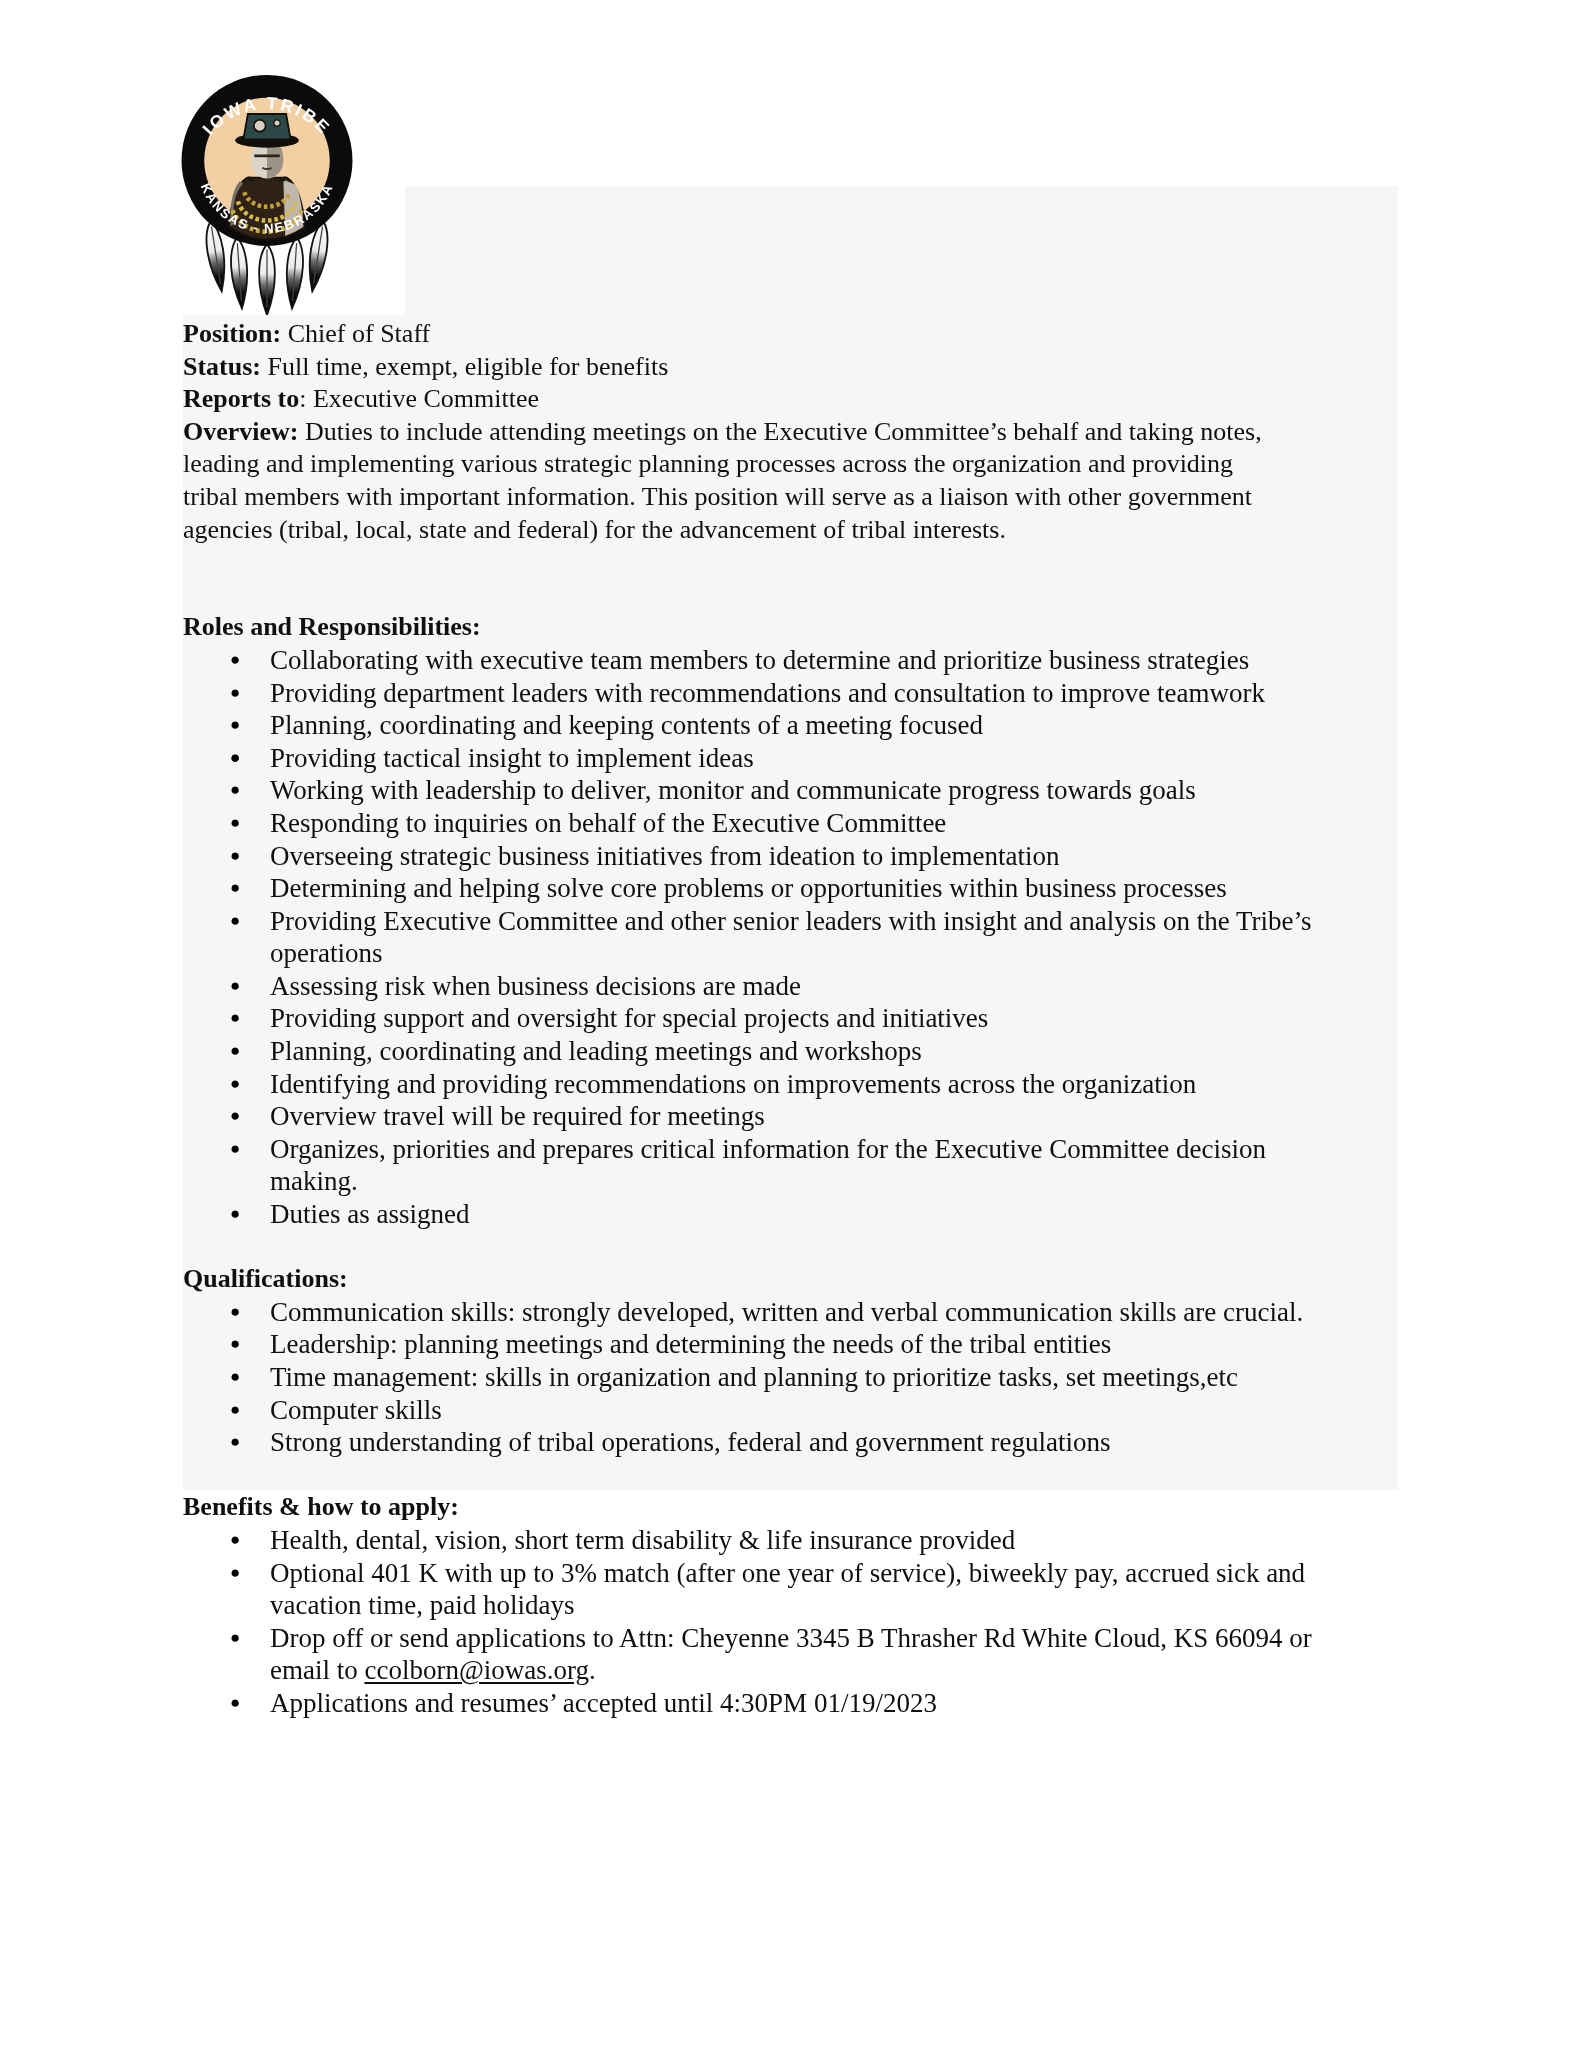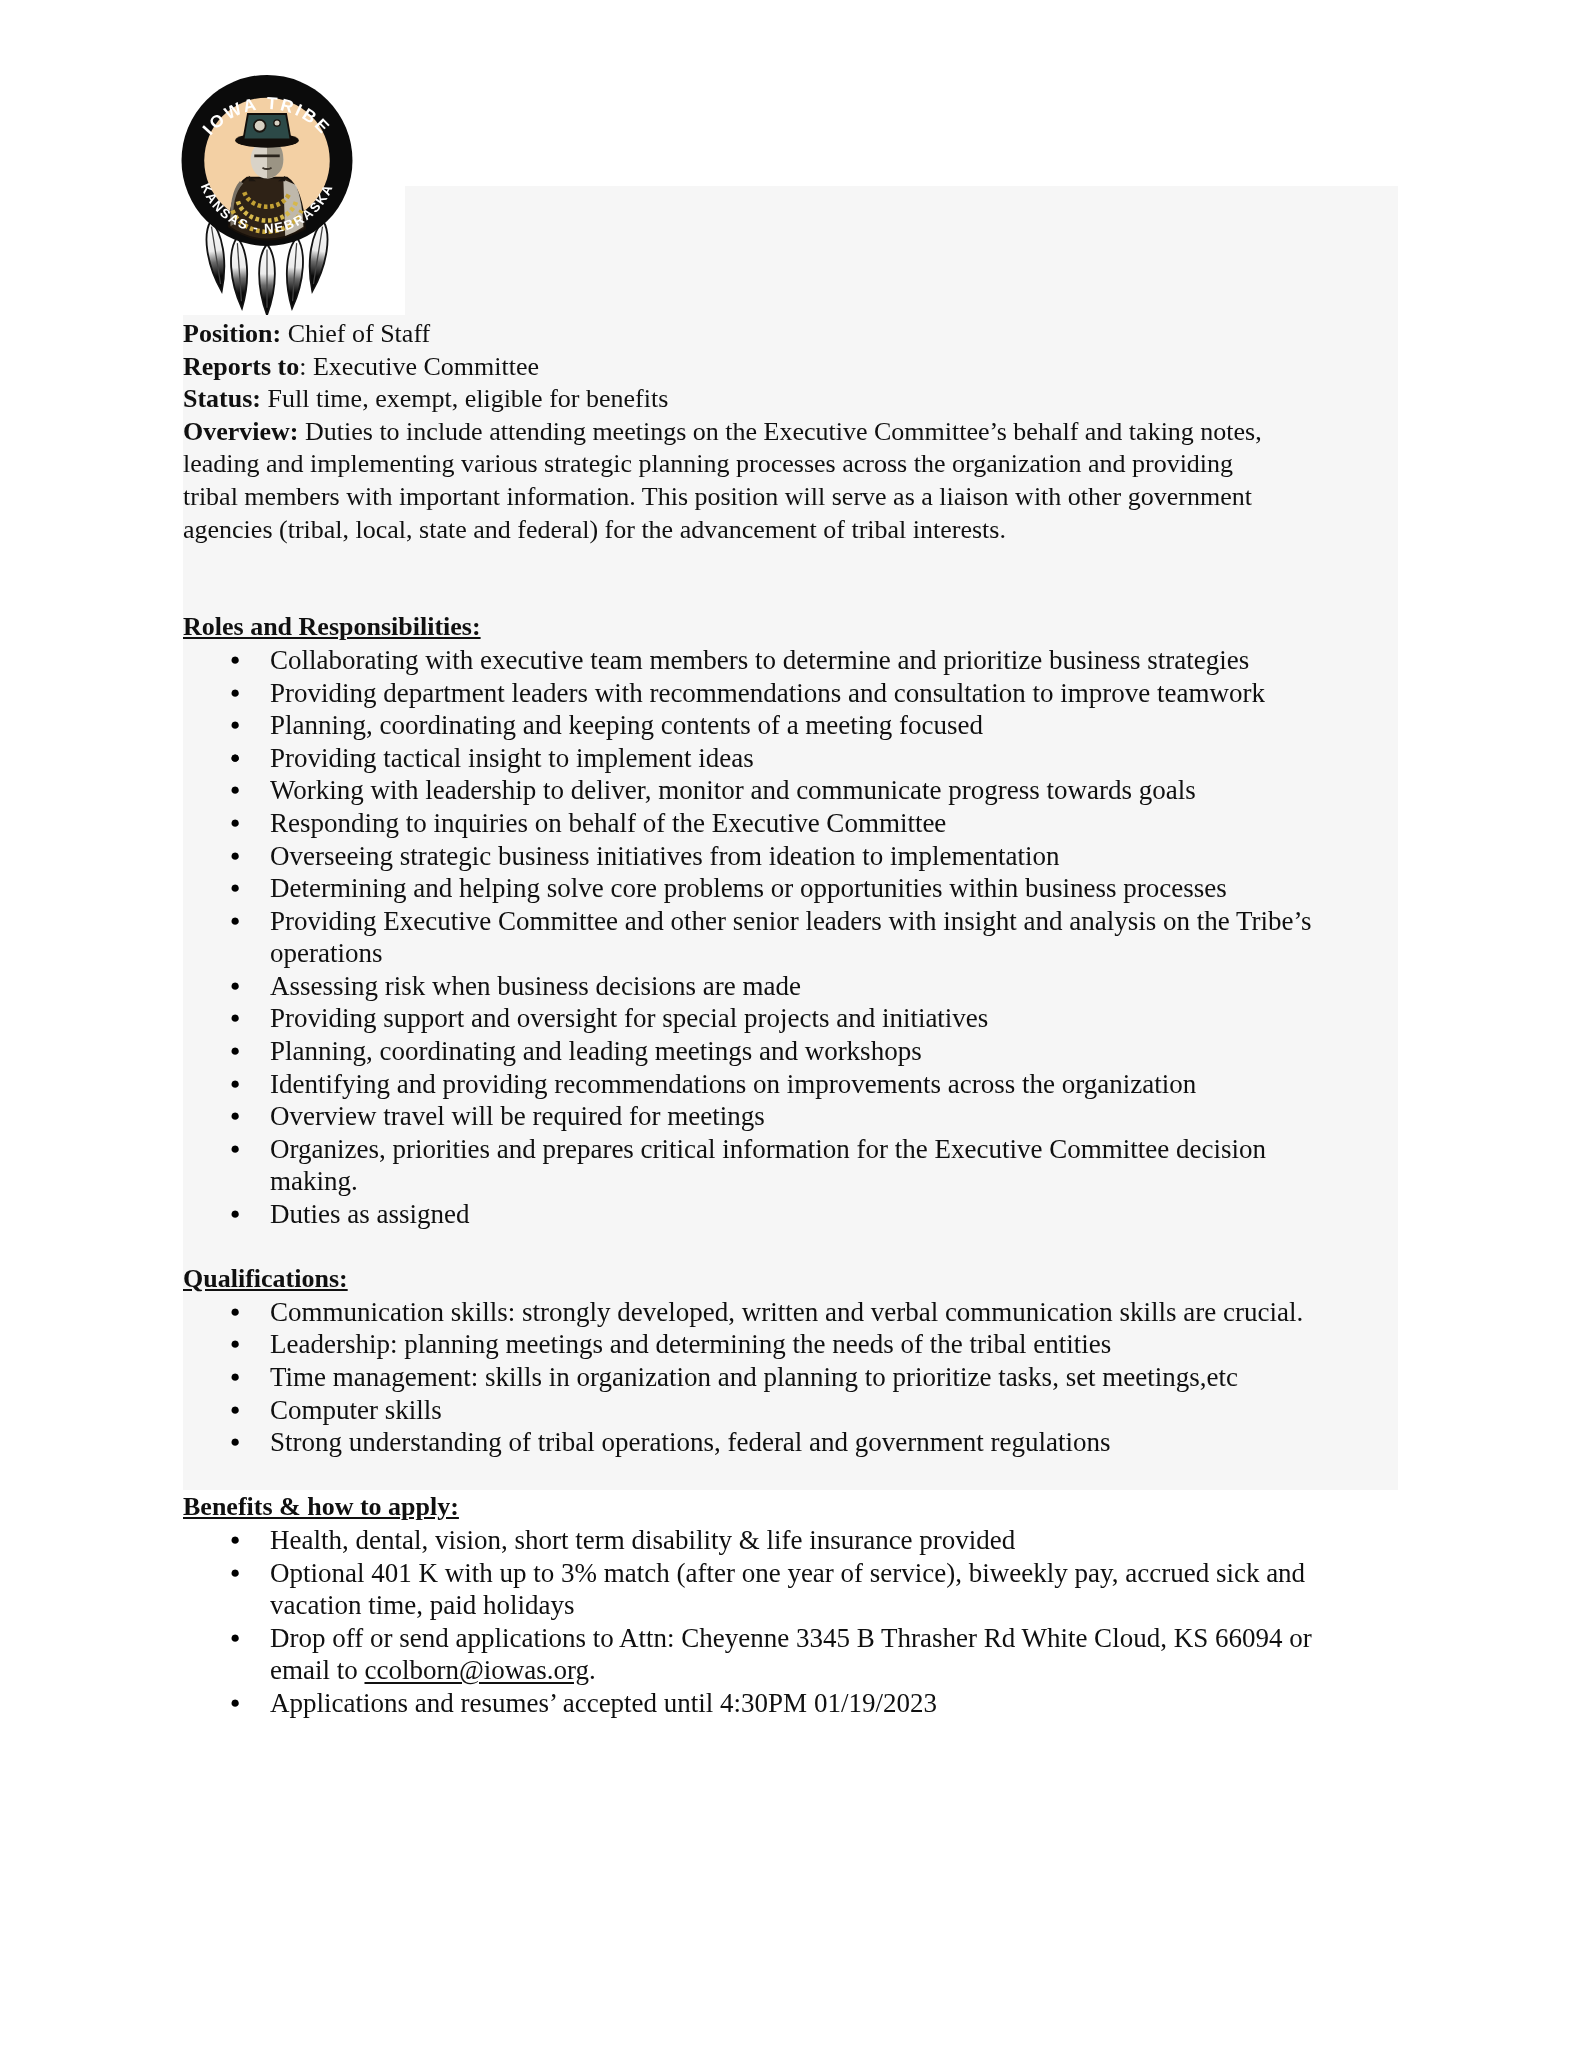--- a/index.html
+++ b/index.html
@@ -23,21 +23,21 @@
   }
   .logo { position:absolute; left:176px; top:74px; width:182px; height:241px; }
 
   .content {
     position:absolute; left:183px; top:318px; width:1300px;
     font-size:27px; line-height:32.6px;
   }
   .content p, .content h2 {
     margin:0; padding:0; font-size:26px; line-height:32.6px; white-space:pre;
   }
-  .content h2 { font-weight:bold;text-decoration:underline; }
+  .content h2 { font-weight:bold; }
   .h-roles   { margin-top:65.2px !important; }
   .h-qual, .h-ben { margin-top:32.6px !important; }
   b { font-weight:bold; }
 
   ul.blist { list-style:none; margin:0; padding:0; }
   ul.blist li {
     position:relative; padding-left:87px; white-space:pre;
     font-size:27px; line-height:32.6px;
   }
   ul.blist .marker {
@@ -105,22 +105,22 @@
       <textPath href="#arcTop" startOffset="50%" text-anchor="middle">IOWA TRIBE</textPath>
     </text>
     <text font-family="Liberation Sans, sans-serif" font-size="14.5" font-weight="bold" fill="#ffffff" letter-spacing="2">
       <textPath href="#arcBot" startOffset="50%" text-anchor="middle">KANSAS - NEBRASKA</textPath>
     </text>
   </svg>
 
   <div class="content">
 
     <p><b>Position:</b><span> Chief of Staff</span></p>
+    <p><b>Status:</b><span> Full time, exempt, eligible for benefits</span></p>
     <p><b>Reports to</b><span>: Executive Committee</span></p>
-    <p><b>Status:</b><span> Full time, exempt, eligible for benefits</span></p>
     <p><b>Overview:</b><span> Duties to include attending meetings on the Executive Committee’s behalf and taking notes,
 leading and implementing various strategic planning processes across the organization and providing
 tribal members with important information. This position will serve as a liaison with other government
 agencies (tribal, local, state and federal) for the advancement of tribal interests.</span></p>
 
     <h2 class="h-roles">Roles and Responsibilities:</h2>
     <ul class="blist">
       <li><span class="marker">●</span><span>Collaborating with executive team members to determine and prioritize business strategies</span></li>
       <li><span class="marker">●</span><span>Providing department leaders with recommendations and consultation to improve teamwork</span></li>
       <li><span class="marker">●</span><span>Planning, coordinating and keeping contents of a meeting focused</span></li>

